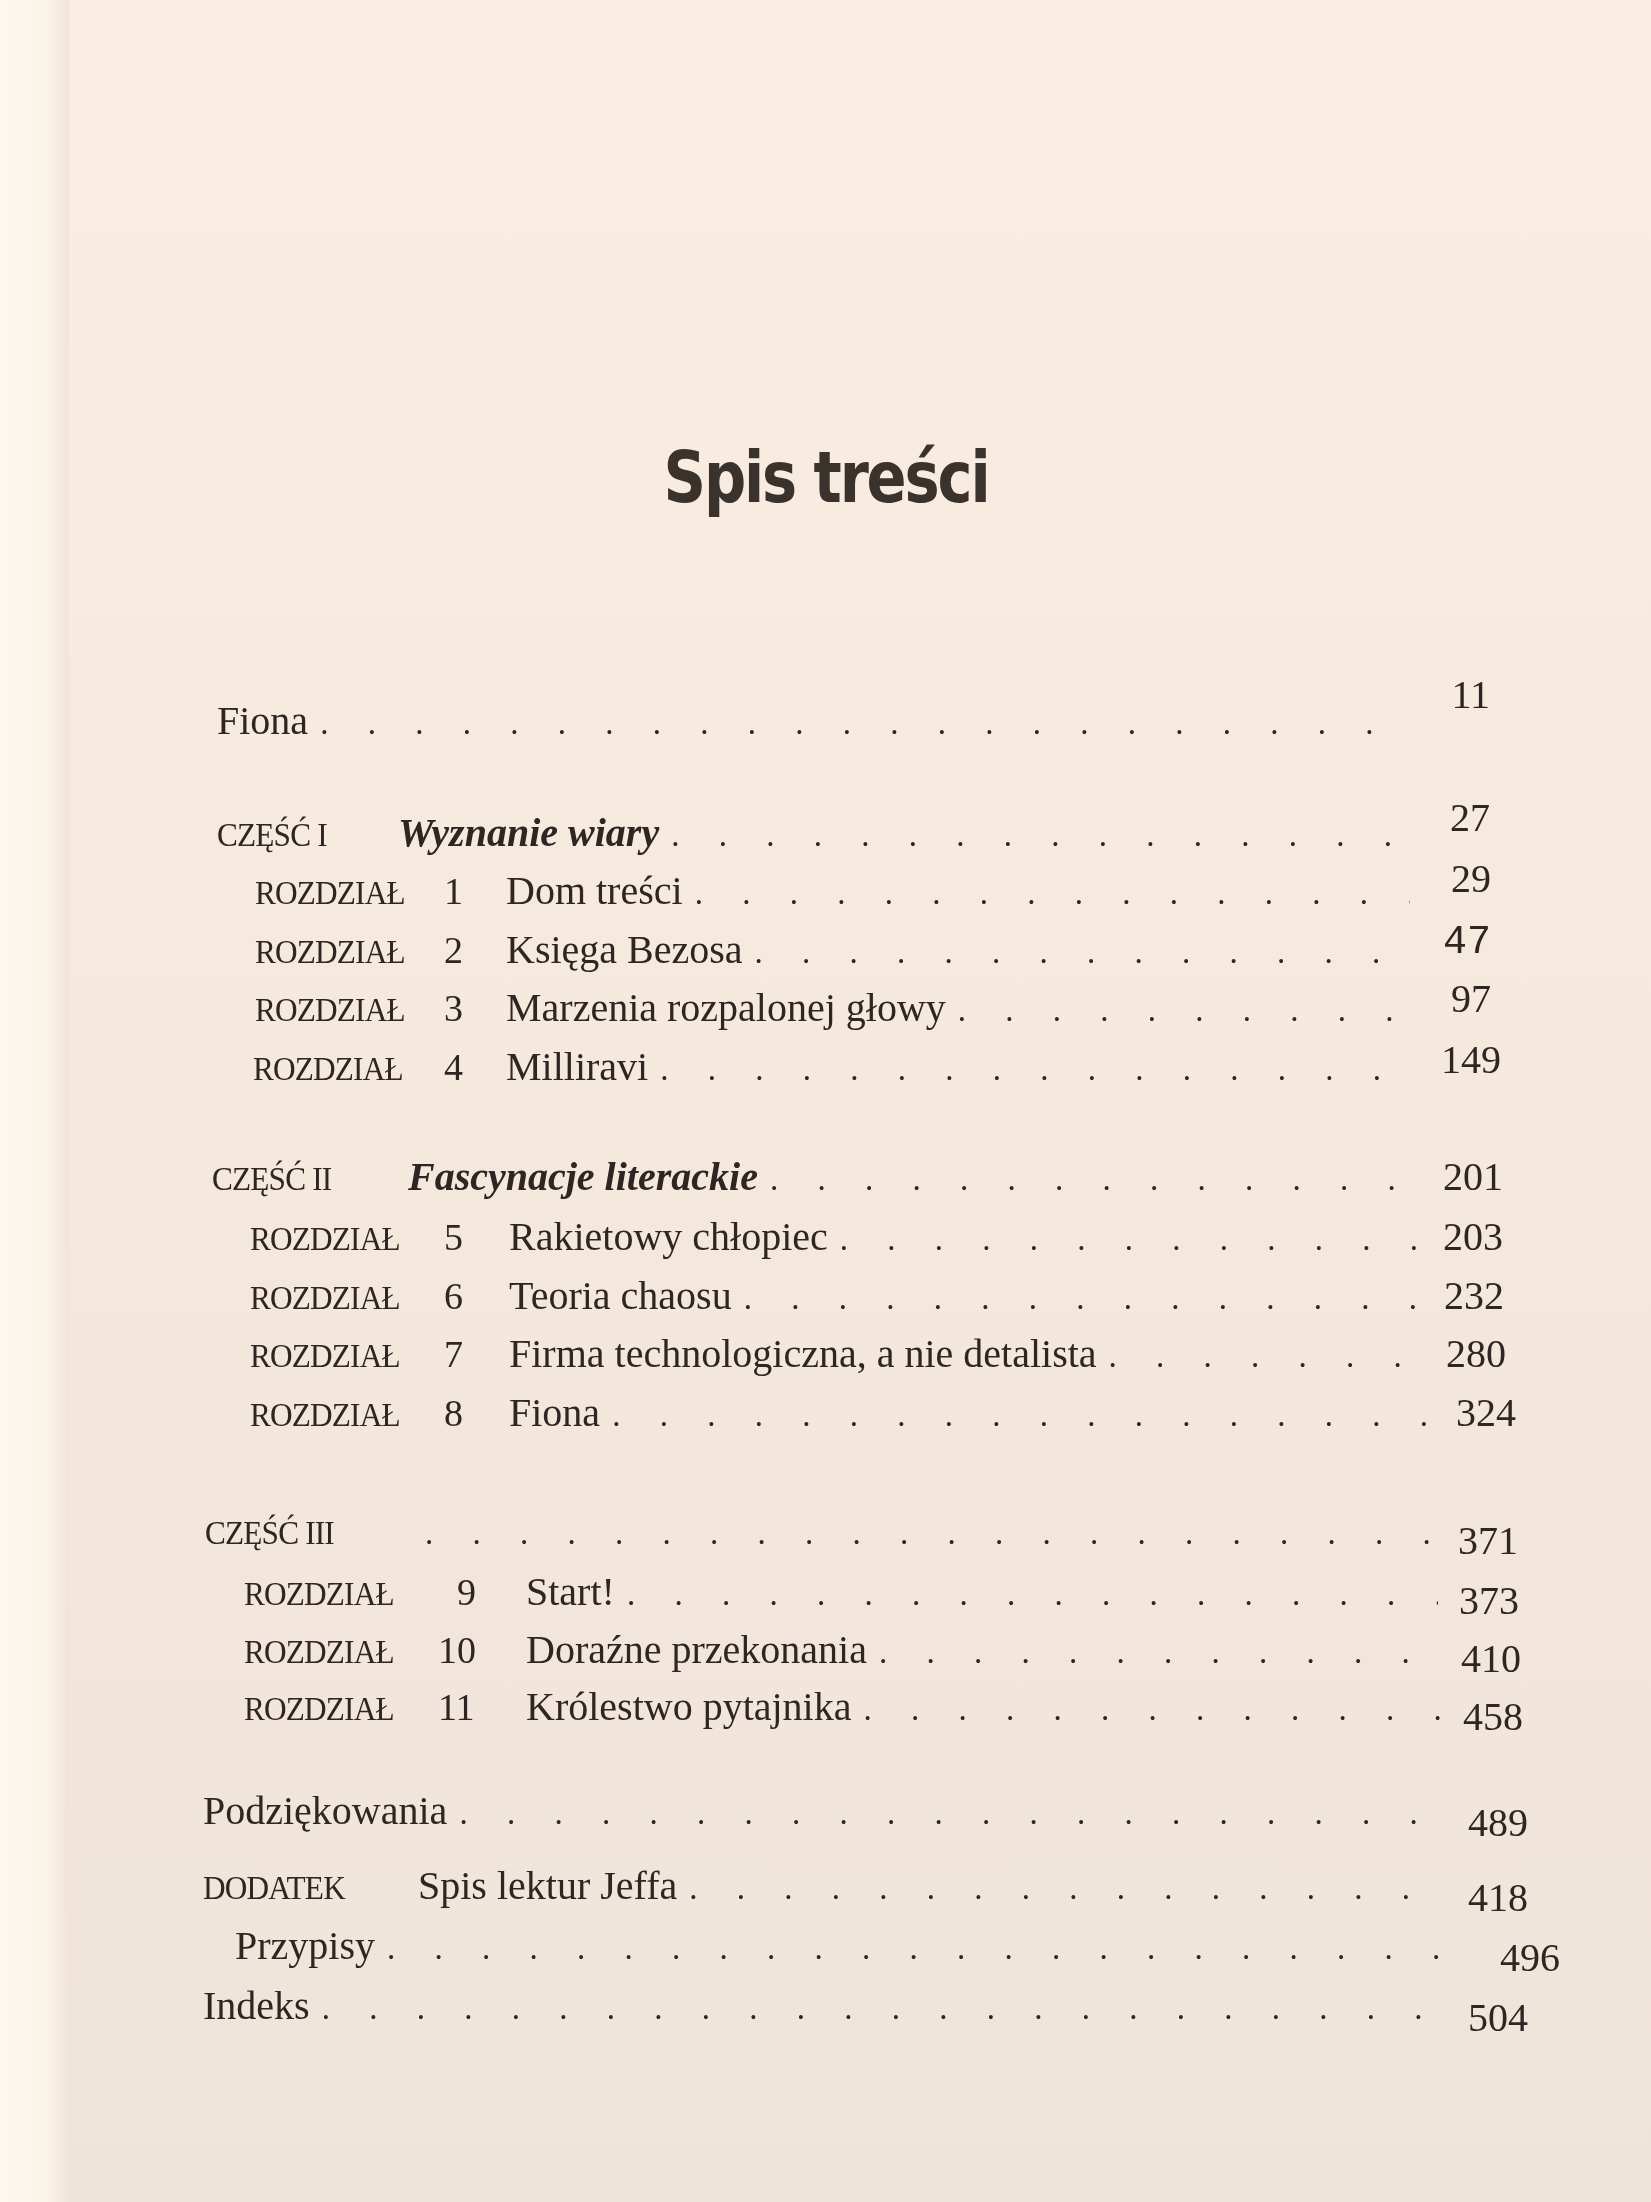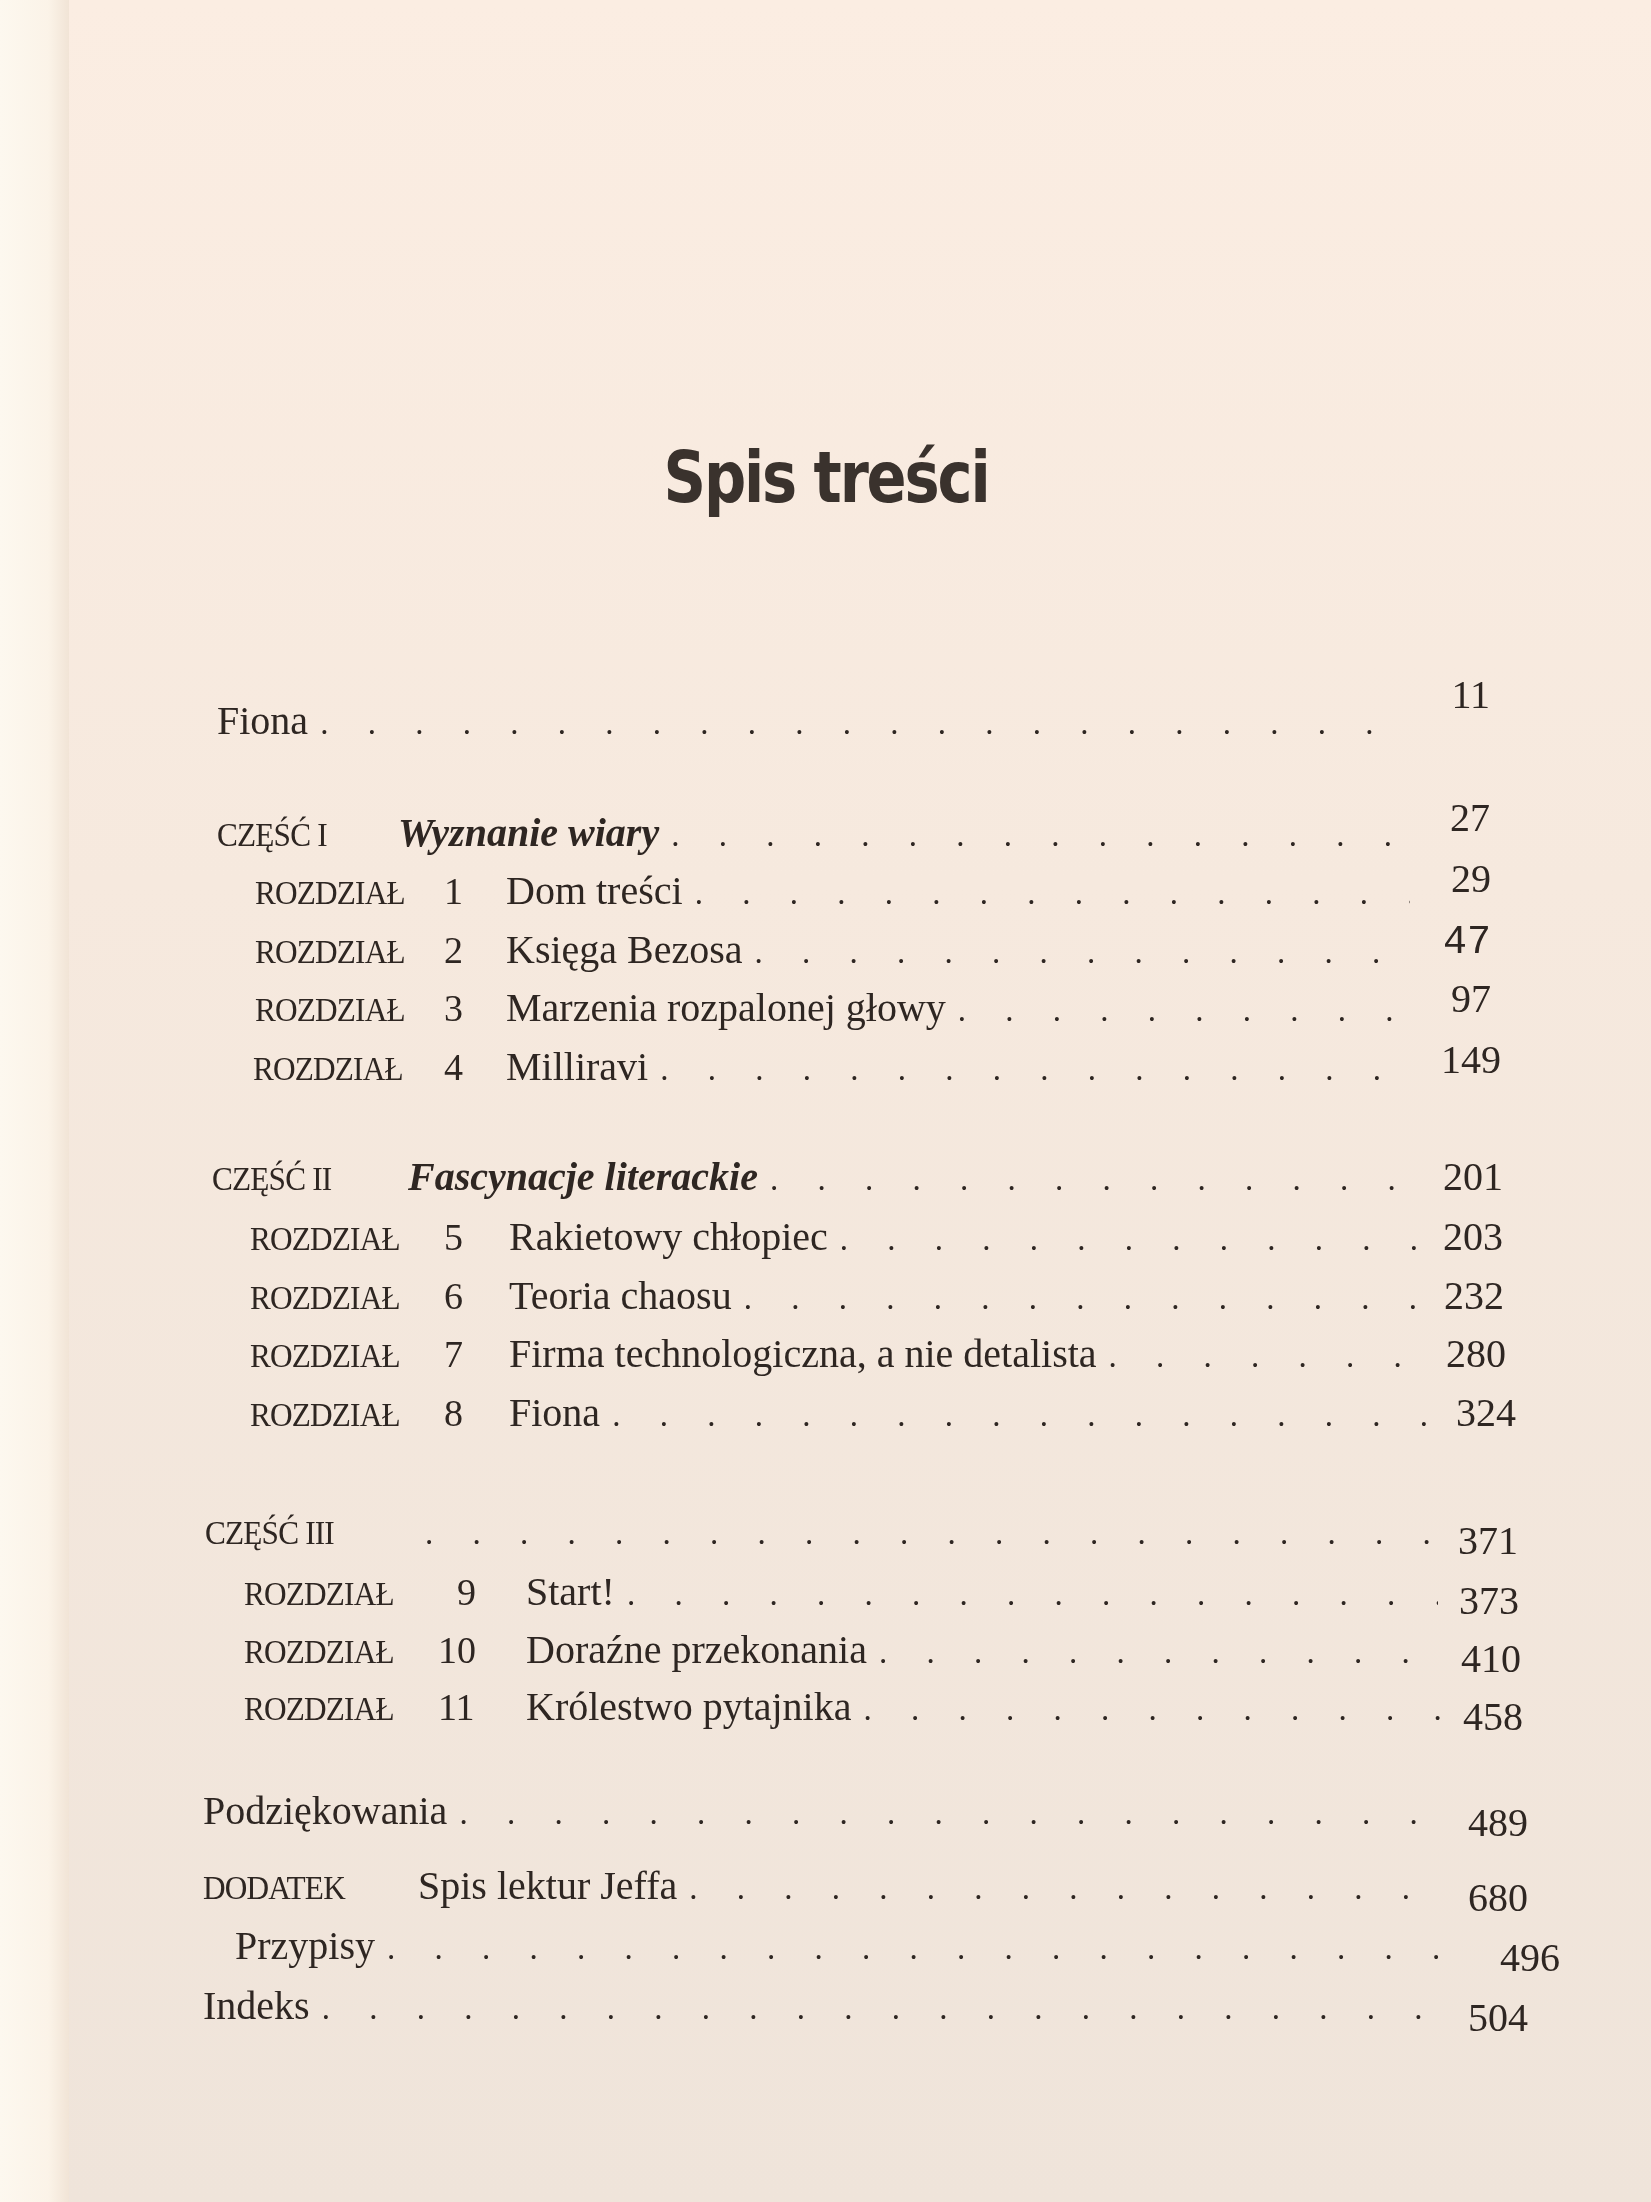--- a/index.html
+++ b/index.html
@@ -195,21 +195,21 @@
 
   <div class="row" style="left:203px; top:1787px; width:1325px;">
     <span class="entry-title">Podziękowania</span>
     <span class="dots"></span>
     <span class="page-num" style="position:relative; top:12px;">489</span>
   </div>
   <div class="row" style="left:203px; top:1862px; width:1325px;">
     <span class="prefix" style="width:215px;">DODATEK</span>
     <span class="entry-title">Spis lektur Jeffa</span>
     <span class="dots"></span>
-    <span class="page-num" style="position:relative; top:12px;">680</span>
+    <span class="page-num" style="position:relative; top:12px;">418</span>
   </div>
   <div class="row" style="left:203px; top:1922px; width:1325px;margin-left:32px;">
     <span class="entry-title">Przypisy</span>
     <span class="dots"></span>
     <span class="page-num" style="position:relative; top:12px;">496</span>
   </div>
   <div class="row" style="left:203px; top:1982px; width:1325px;">
     <span class="entry-title">Indeks</span>
     <span class="dots"></span>
     <span class="page-num" style="position:relative; top:12px;">504</span>

